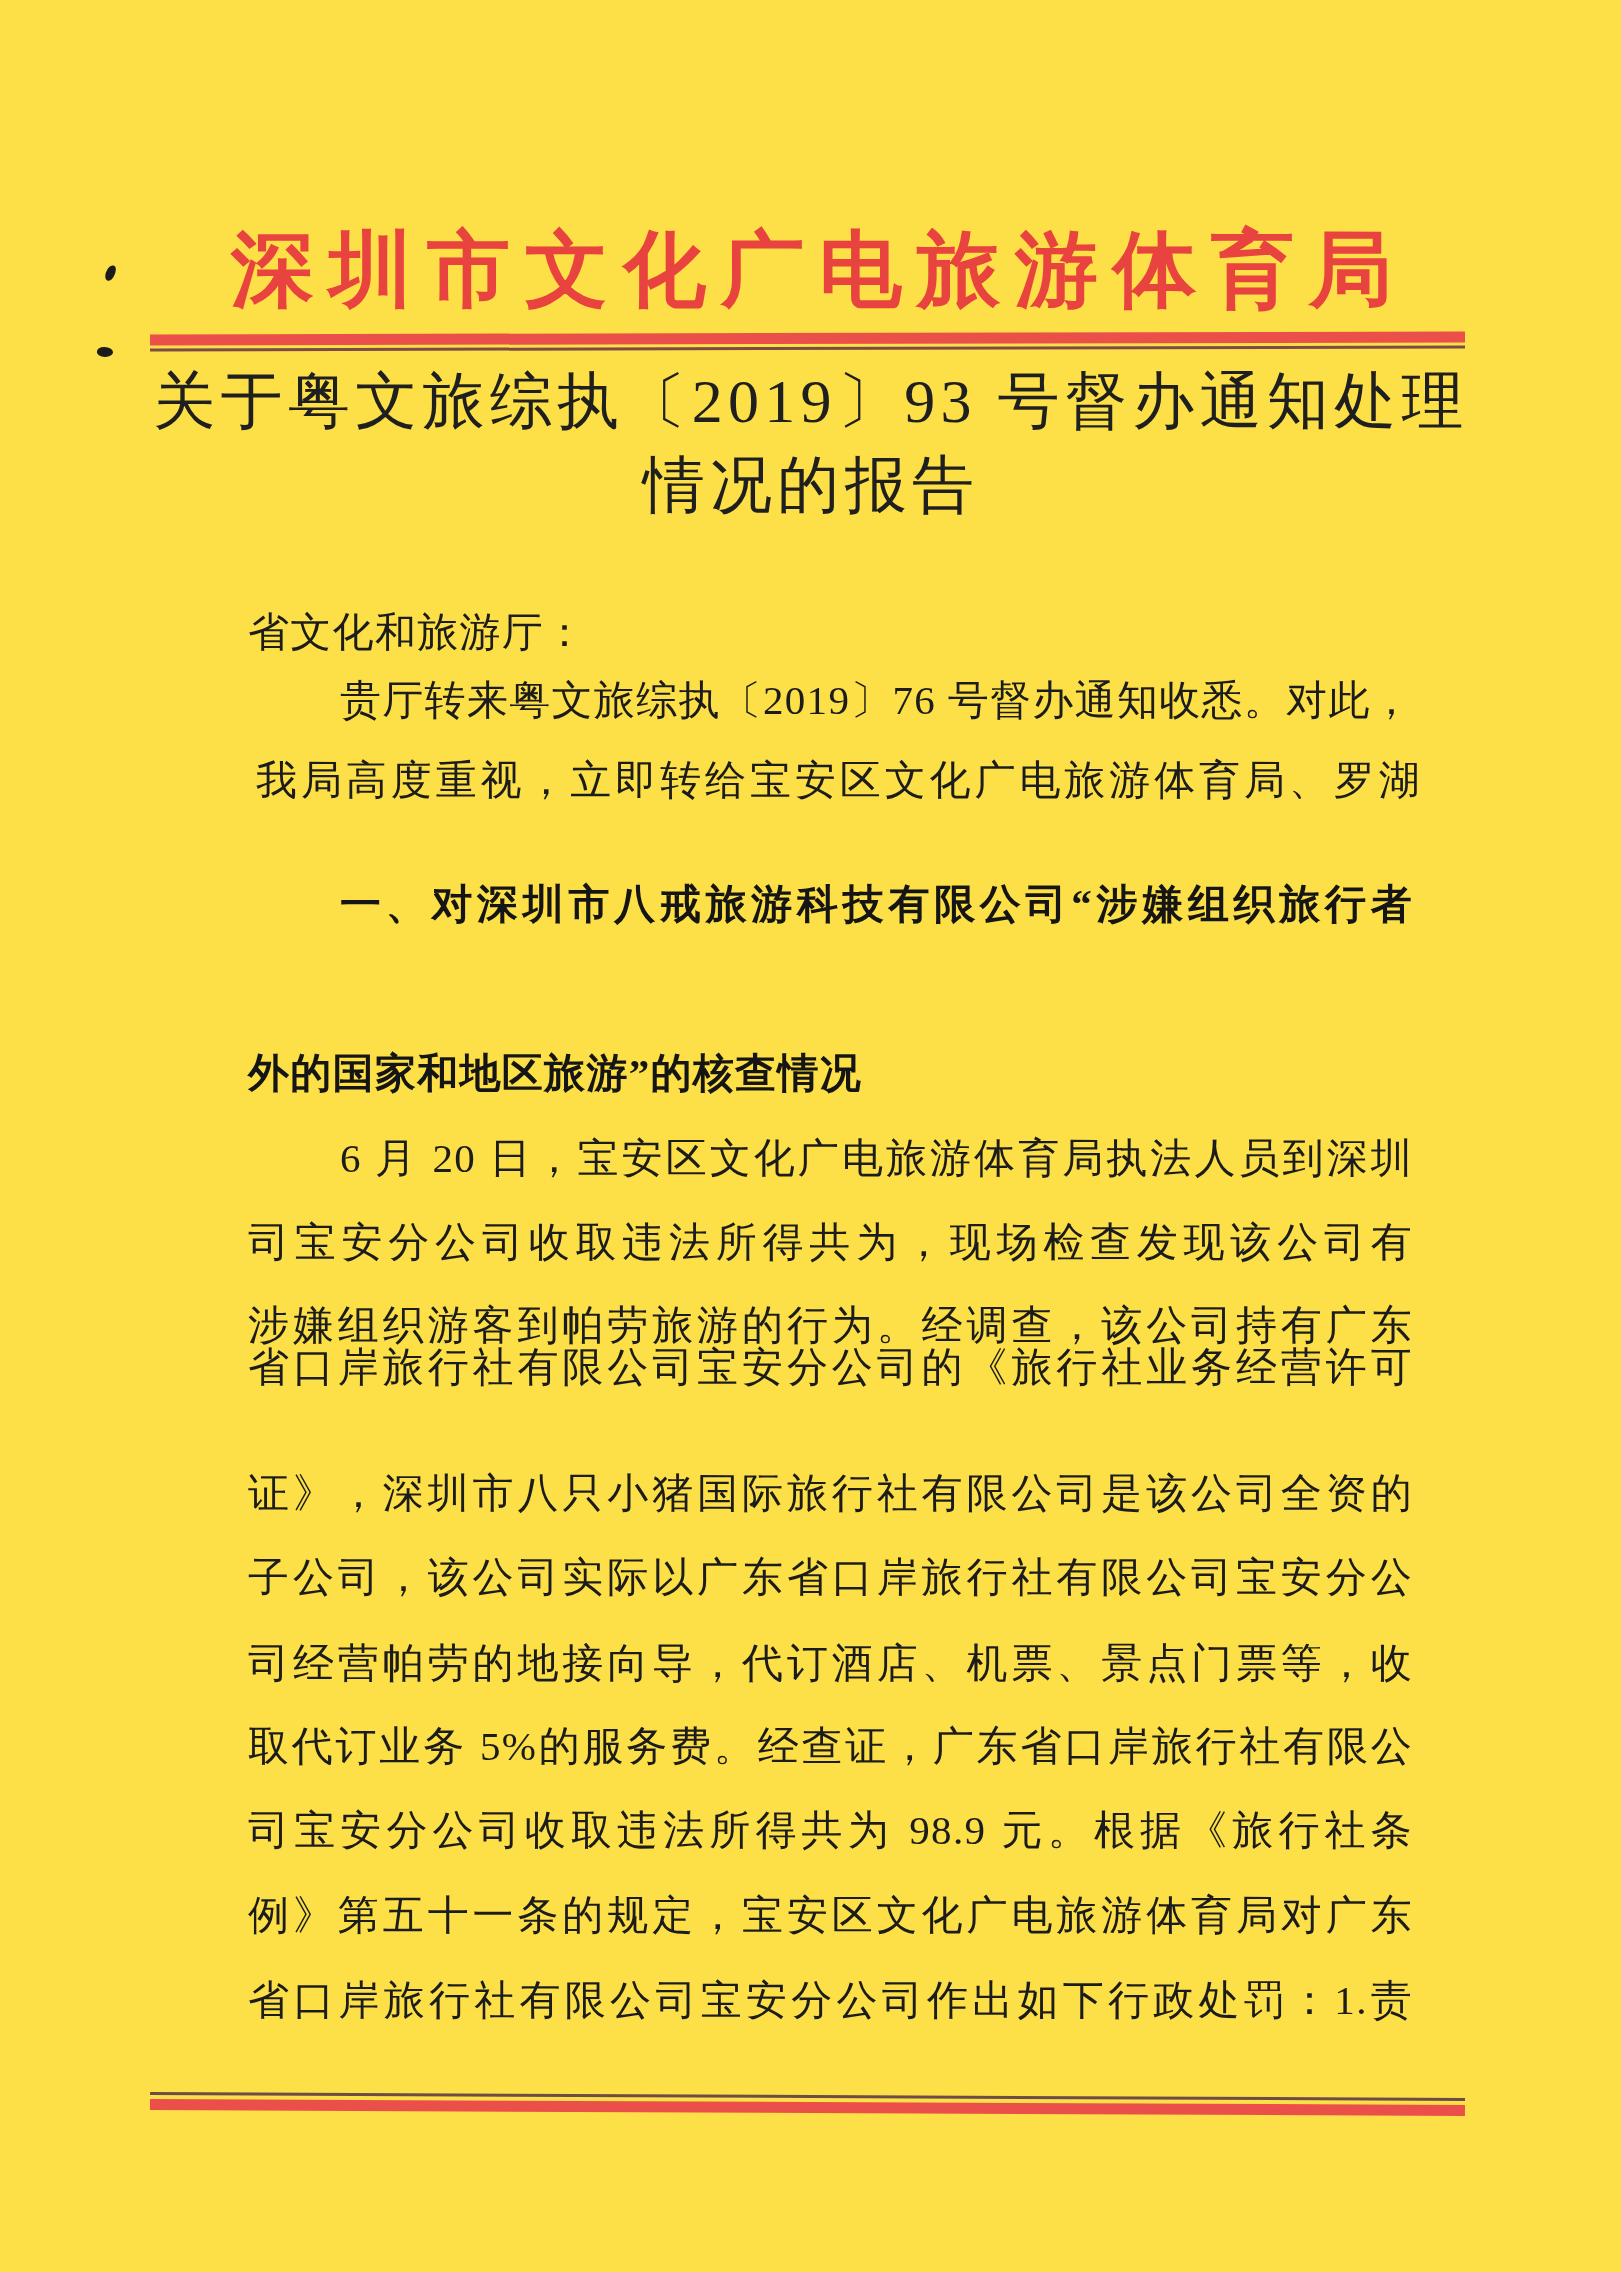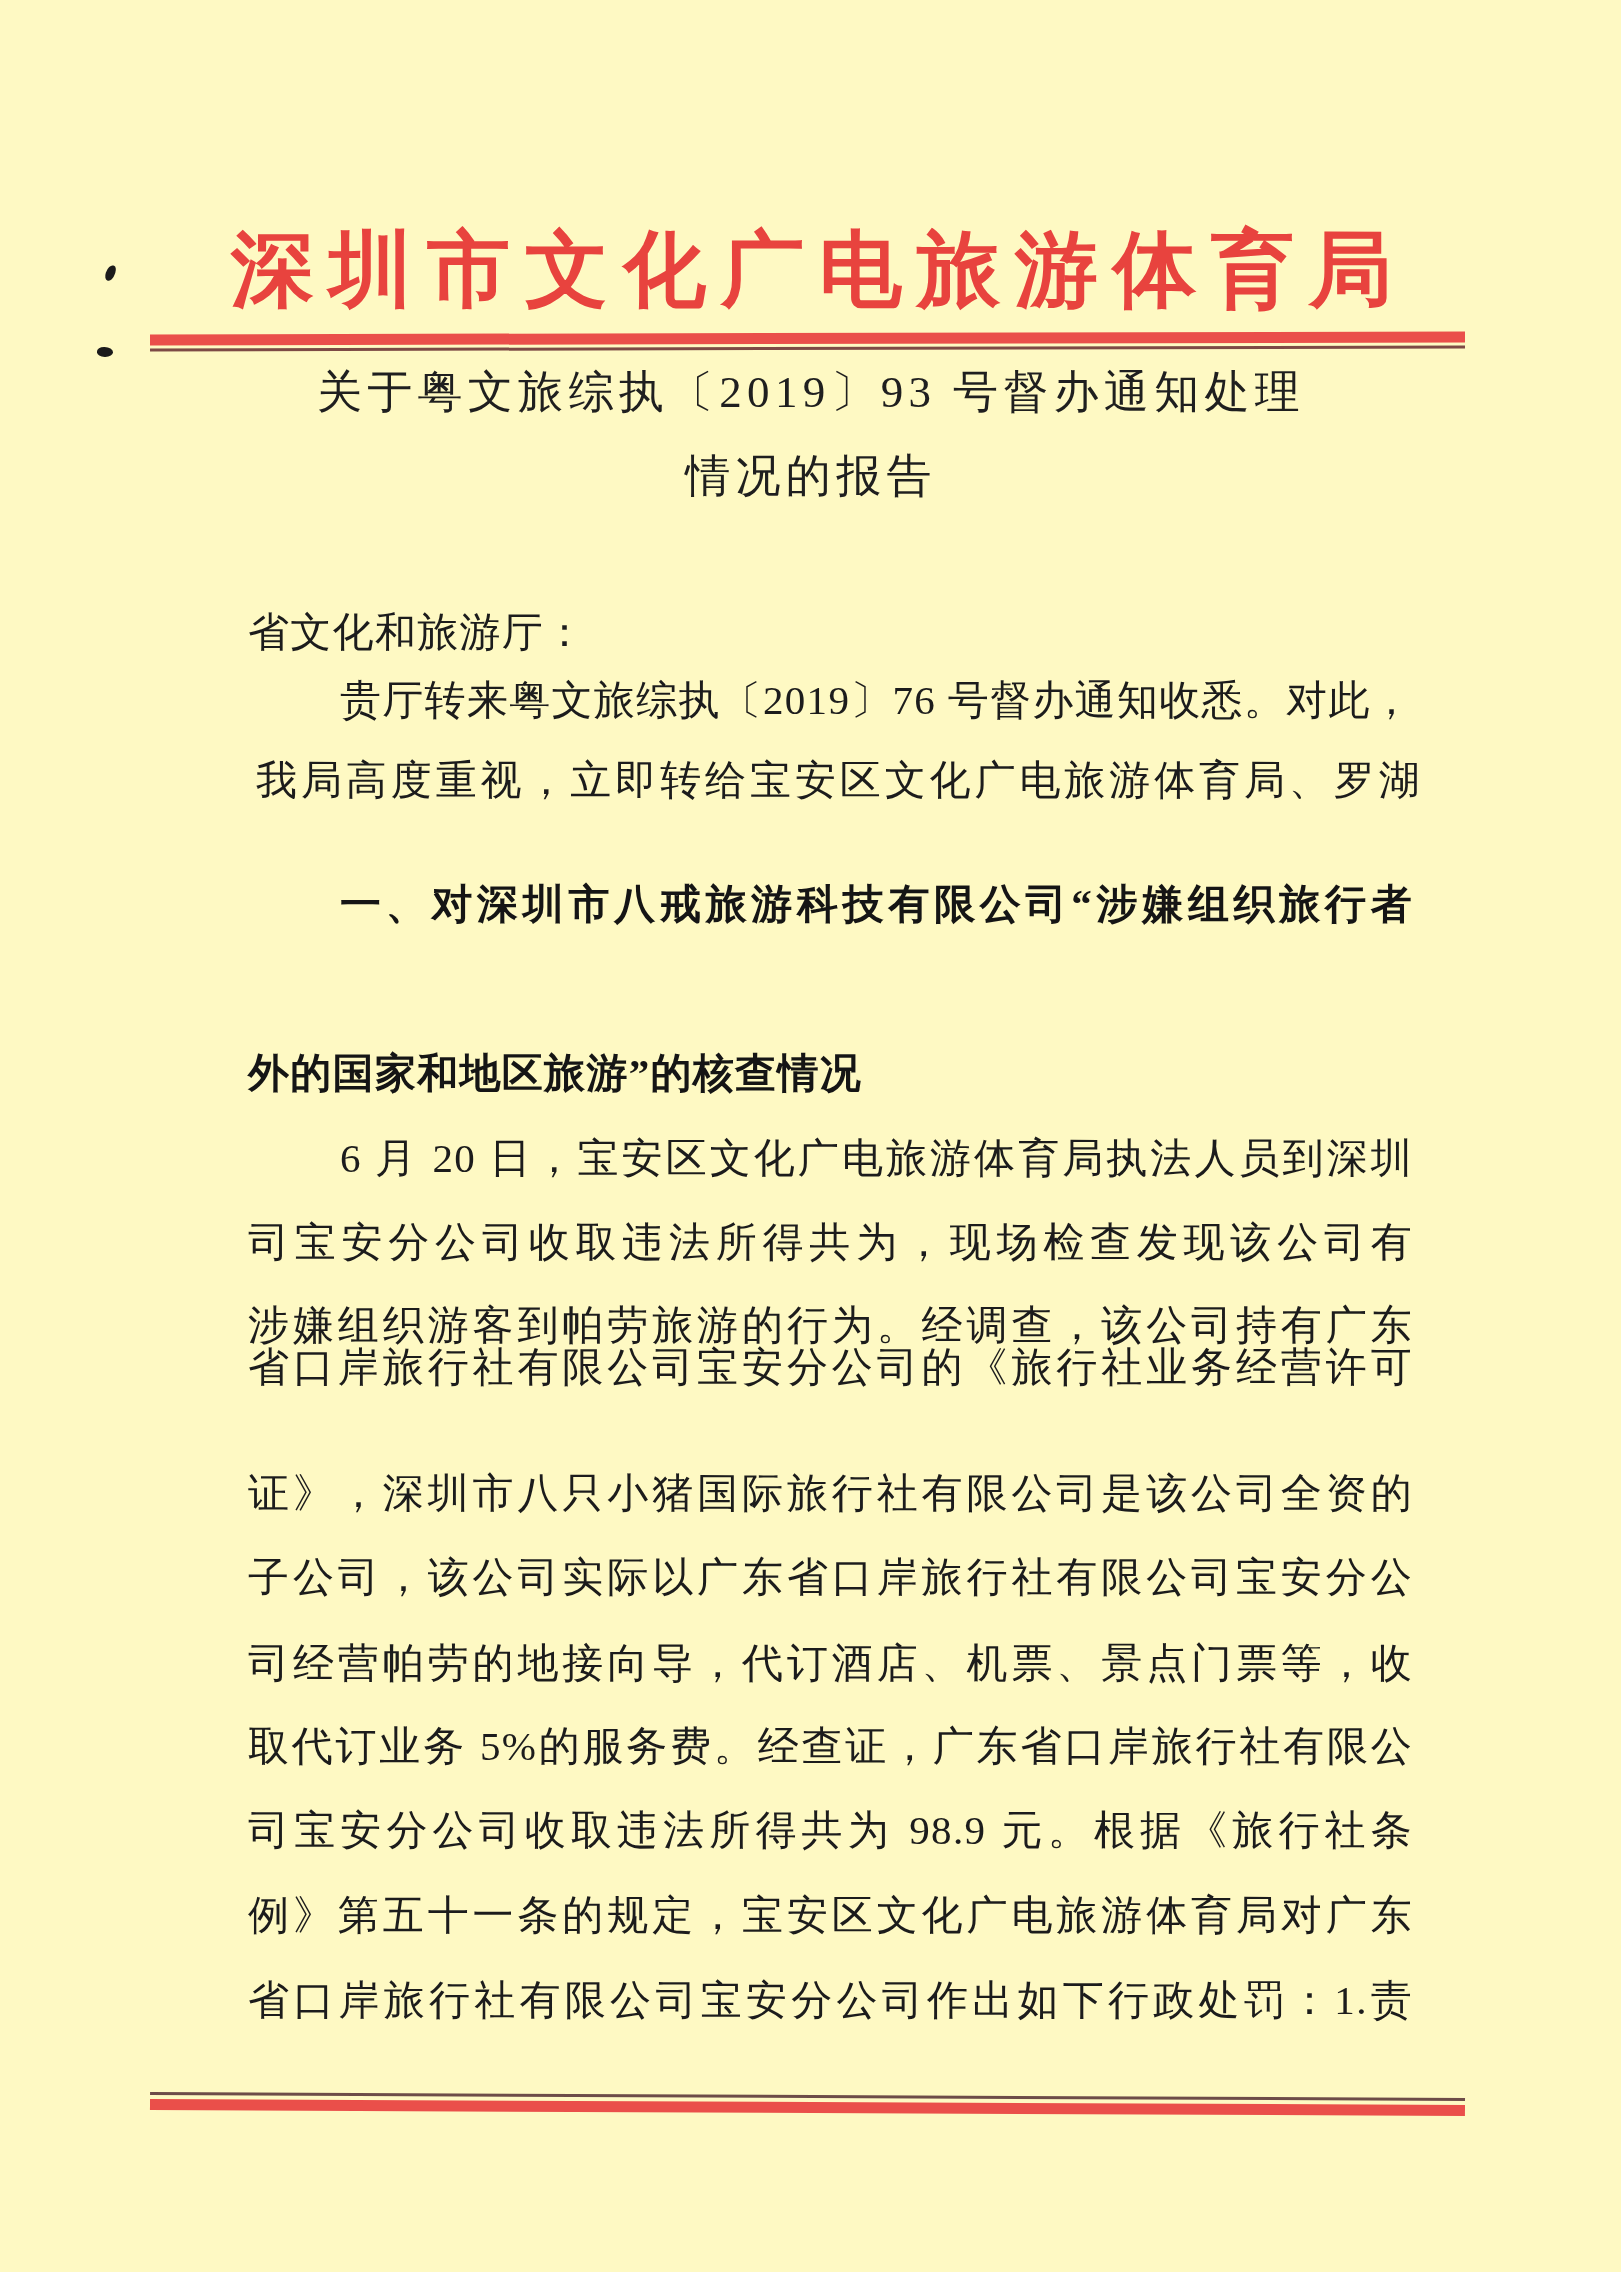--- a/index.html
+++ b/index.html
@@ -1,19 +1,19 @@
 <!DOCTYPE html>
 <html style="font-size:10.5px"><head>
 <meta charset="utf-8">
 <style>
   html,body{margin:0;padding:0;background:#ffffff;}
   .page{
     position:relative;
     width:1622px;height:2273px;
-    background:#fef9c3;
+    background:#fde047;
     overflow:hidden;
     font-family:"Liberation Serif","DejaVu Serif",serif;
   }
 
   
   .letterhead{
     position:absolute;top:227px;left:0;width:100%;
     box-sizing:border-box;padding-left:15.8px;
     margin:0;
     text-align:center;
@@ -30,21 +30,21 @@
   .rule-top .thick{height:11px;background:#ea4f4a;}
   .rule-top .thin{height:2.6px;background:#7d4a45;margin-top:3.3px;}
   .rule-bottom{top:2095px;transform:rotate(0.26deg);}
   .rule-bottom .thin{height:2.6px;background:#6d4c48;}
   .rule-bottom .thick{height:11px;background:#ea4f4a;margin-top:4.6px;}
 
   
   .doc-title{
     position:absolute;left:0;width:100%;
     text-align:center;
-    font-size:45px;line-height:1.08;
+    font-size:62px;line-height:1.08;
     color:#1f1f1f;
     letter-spacing:5.3px;
     white-space:nowrap;
   }
   .t1{top:368px;}
   .t2{top:452px;}
 
   
   .bline{
     position:absolute;left:248px;width:1165px;

